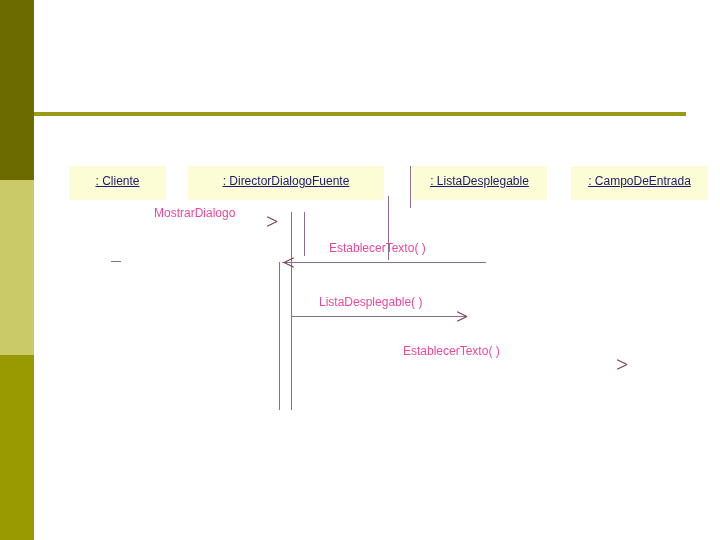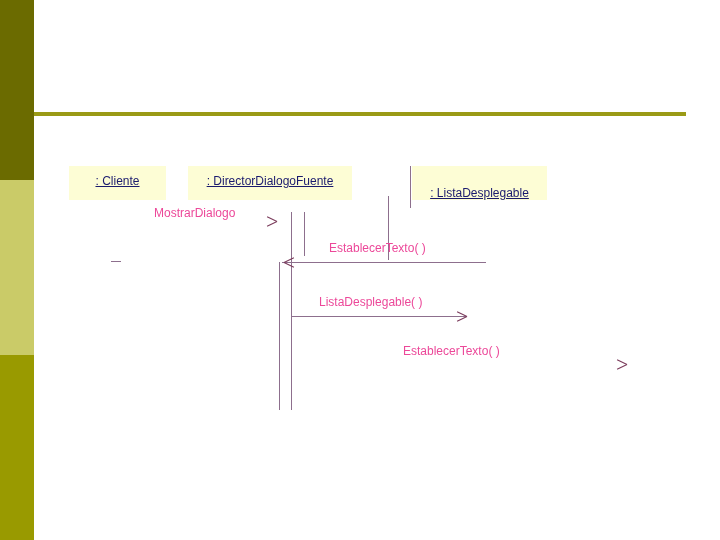--- a/index.html
+++ b/index.html
@@ -135,28 +135,31 @@
   <div class="band" id="band-bottom"></div>
 
   <div id="title-rule"></div>
 
   <div id="diagram">
 
     <div class="obj-box" style="left:53px; top:166px; width:97px; height:34px;">
       <span class="obj-label">: Cliente</span>
     </div>
 
-    <div class="obj-box" style="left:172px; top:166px; width:164px; height:34px;text-align:right;">
+    <div class="obj-box" style="left:172px; top:166px; width:196px; height:34px;text-align:right;">
       <span class="obj-label">: DirectorDialogoFuente</span>
     </div>
 
-    <div class="obj-box" style="left:396px; top:166px; width:135px; height:34px;align-items:flex-end;">
+    <div class="obj-box" style="left:396px; top:166px; width:135px; height:34px;">
       <span class="obj-label">: ListaDesplegable</span>
     </div>
 
+    <div class="obj-box" style="left:555px; top:166px; width:137px; height:34px;">
+      <span class="obj-label">: CampoDeEntrada</span>
+    </div>
 
     <div class="lifeline" style="left:263px; top:262px; height:148px;"></div>
     <div class="activation" style="left:275px; top:212px; height:198px;"></div>
     <div class="lifeline" style="left:288px; top:212px; height:44px;"></div>
     <div class="lifeline" style="left:372px; top:196px; height:64px;"></div>
     <div class="lifeline" style="left:394px; top:166px; height:42px;"></div>
 
     <div class="tick" style="left:95px; top:261px;"></div>
 
     <div class="msg-label" style="left:138px; top:206px;">MostrarDialogo</div>

